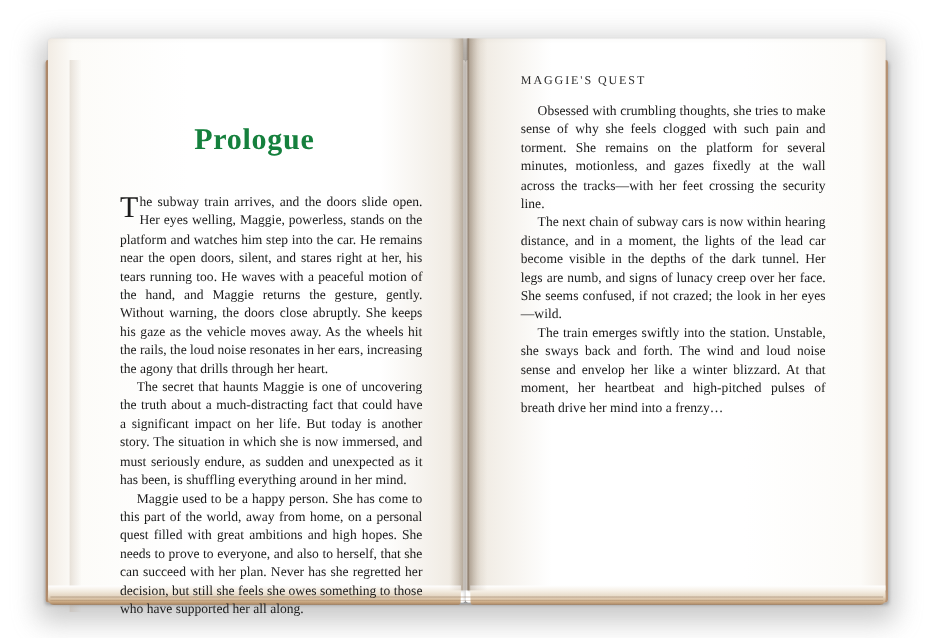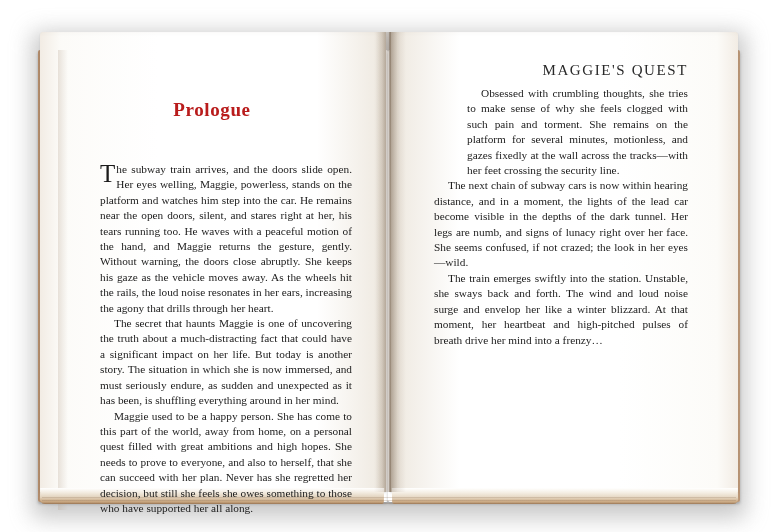--- a/index.html
+++ b/index.html
@@ -160,47 +160,47 @@
     top: 72px;
     width: 254px;
   }
 
   .chapter-title {
     position: absolute;
     left: 64px;
     top: 72px;
     width: 252px;
     text-align: center;
-    font-size: 19px;
+    font-size: 25px;
     letter-spacing: .6px;
-    color: #b91c1c;
+    color: #15803d;
   }
 
   .running-head {
     position: absolute;
     left: 412px;
     top: 48px;
     width: 254px;
-    text-align: right;
-    font-size: 15px;
+    text-align: left;
+    font-size: 10px;
     letter-spacing: 1.6px;
     color: #2a2a2a;
   }
 
   p.body {
     margin: 0;
     font-size: 11.3px;
     line-height: 15.4px;
     text-align: justify;
     text-justify: inter-word;
     hyphens: auto;
     color: #1b1b1b;
   }
   p.body + p.body { text-indent: 14px; }
-  p.body.indent { text-indent: 14px; margin-left: 33px; }
+  p.body.indent { text-indent: 14px; }
 
   
   p.body.dropcap::first-letter {
     float: left;
     font-size: 25px;
     line-height: 20px;
     padding: 2px 1px 0 0;
     font-family: "Liberation Serif", serif;
   }
 
@@ -244,18 +244,18 @@
     <div class="text-col left-text">
       <p class="body dropcap">The subway train arrives, and the doors slide open. Her eyes welling, Maggie, powerless, stands on the platform and watches him step into the car. He remains near the open doors, silent, and stares right at her, his tears running too. He waves with a peaceful motion of the hand, and Maggie returns the gesture, gently. Without warning, the doors close abruptly. She keeps his gaze as the vehicle moves away. As the wheels hit the rails, the loud noise resonates in her ears, increasing the agony that drills through her heart.</p>
       <p class="body">The secret that haunts Maggie is one of uncovering the truth about a much-distracting fact that could have a significant impact on her life. But today is another story. The situation in which she is now immersed, and must seriously endure, as sudden and unexpected as it has been, is shuffling everything around in her mind.</p>
       <p class="body">Maggie used to be a happy person. She has come to this part of the world, away from home, on a personal quest filled with great ambitions and high hopes. She needs to prove to everyone, and also to herself, that she can succeed with her plan. Never has she regretted her decision, but still she feels she owes something to those who have supported her all along.</p>
     </div>
 
     <div class="running-head">MAGGIE'S QUEST</div>
 
     <div class="text-col right-text">
       <p class="body indent">Obsessed with crumbling thoughts, she tries to make sense of why she feels clogged with such pain and torment. She remains on the platform for several minutes, motionless, and gazes fixedly at the wall across the tracks—with her feet crossing the security line.</p>
-      <p class="body">The next chain of subway cars is now within hearing distance, and in a moment, the lights of the lead car become visible in the depths of the dark tunnel. Her legs are numb, and signs of lunacy right over her face. She seems confused, if not crazed; the look in her eyes—wild.</p>
-      <p class="body">The train emerges swiftly into the station. Unstable, she sways back and forth. The wind and loud noise surge and envelop her like a winter blizzard. At that moment, her heartbeat and high-pitched pulses of breath drive her mind into a frenzy…</p>
+      <p class="body">The next chain of subway cars is now within hearing distance, and in a moment, the lights of the lead car become visible in the depths of the dark tunnel. Her legs are numb, and signs of lunacy creep over her face. She seems confused, if not crazed; the look in her eyes—wild.</p>
+      <p class="body">The train emerges swiftly into the station. Unstable, she sways back and forth. The wind and loud noise sense and envelop her like a winter blizzard. At that moment, her heartbeat and high-pitched pulses of breath drive her mind into a frenzy…</p>
     </div>
 
   </div>
 </div>
 
 </body></html>

